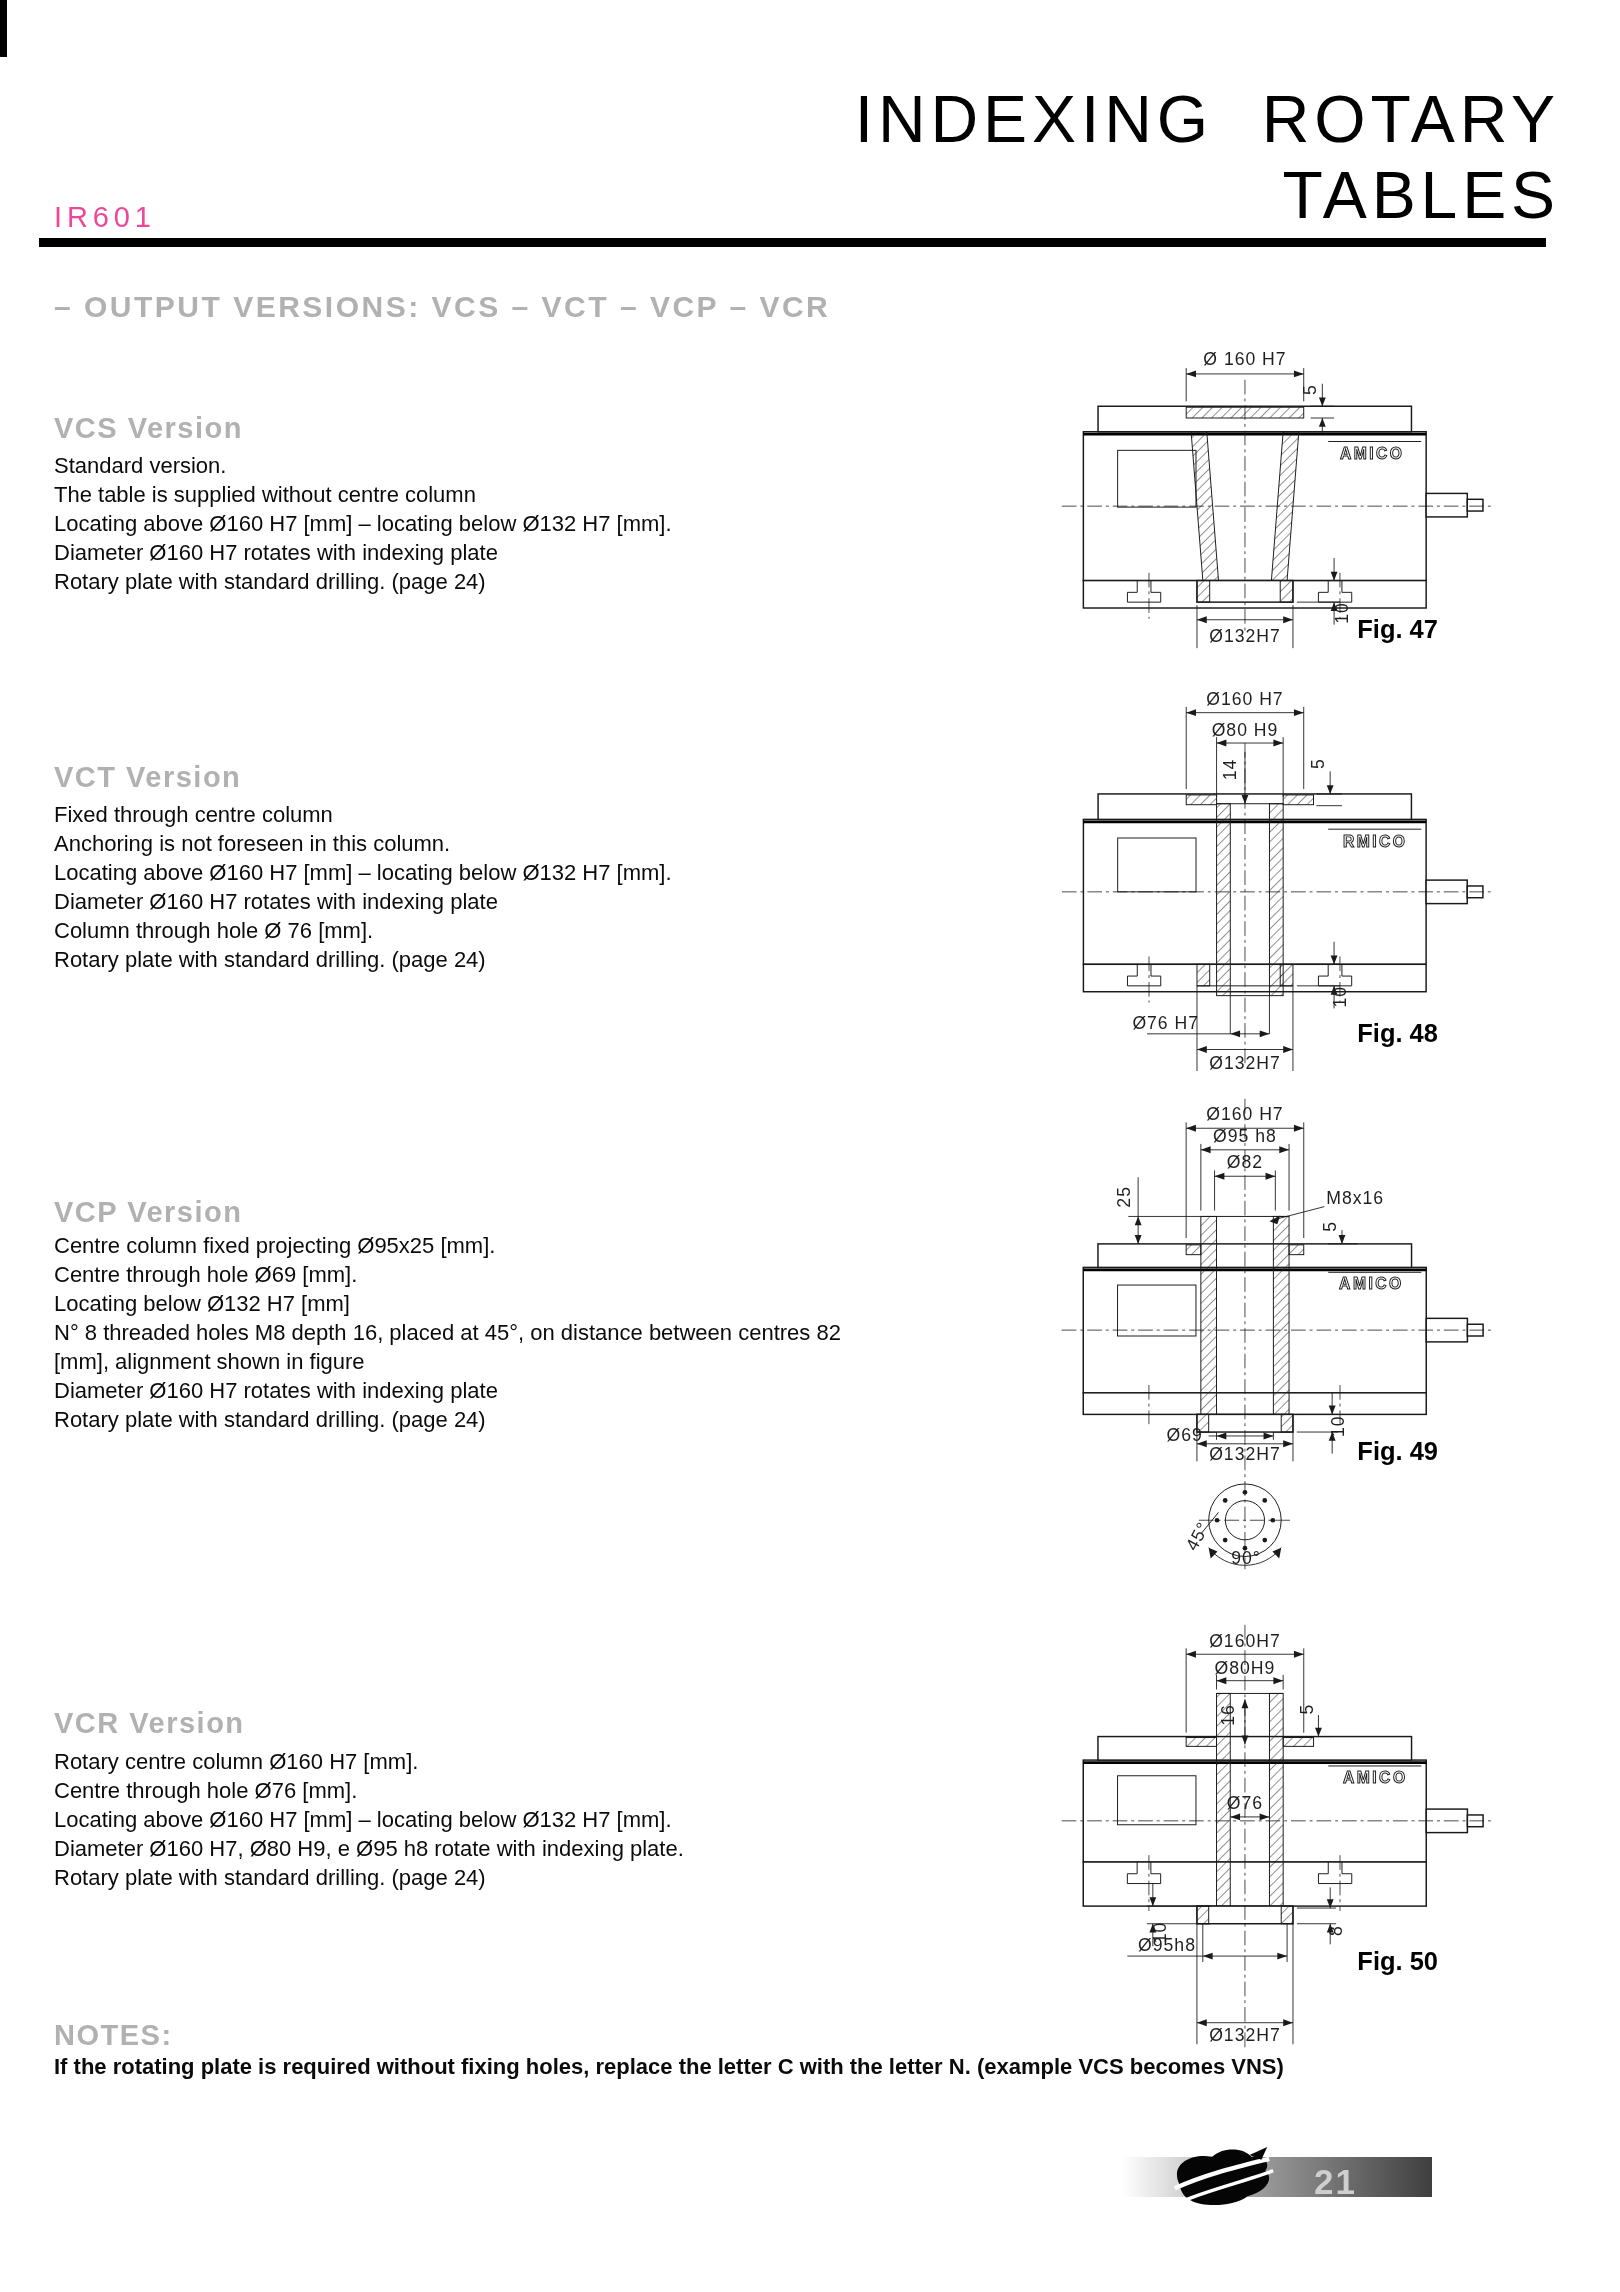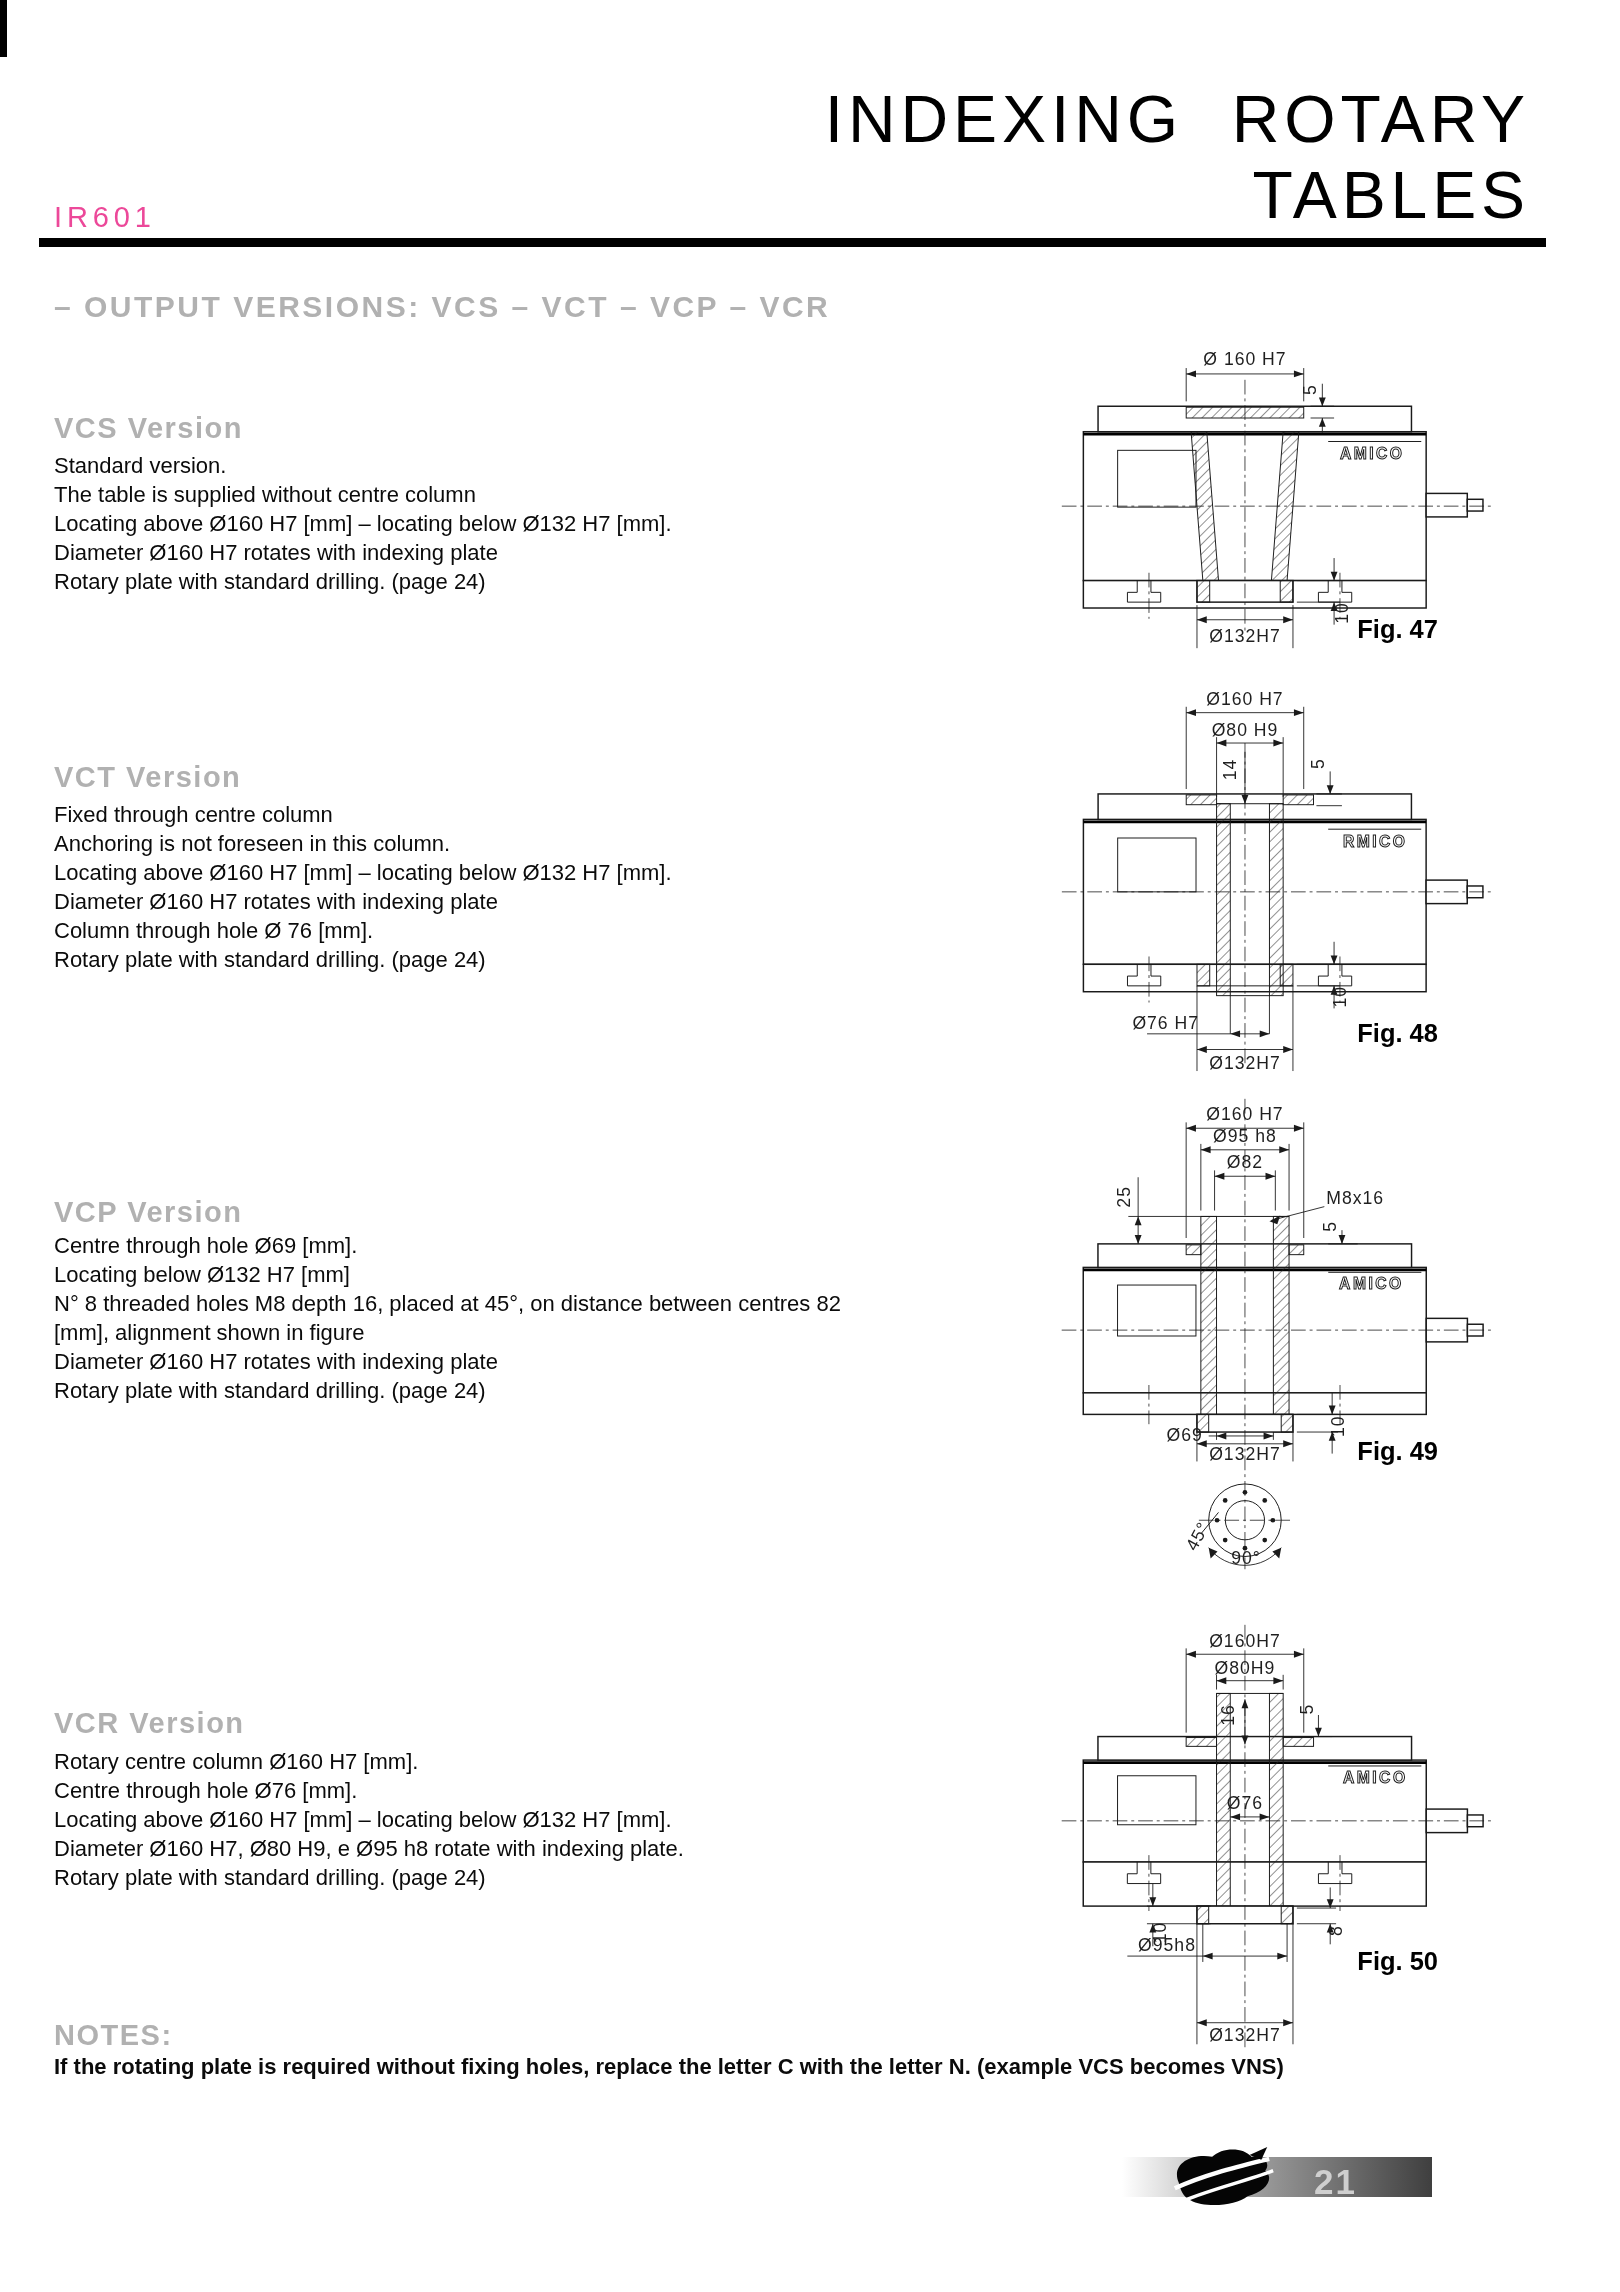--- a/index.html
+++ b/index.html
@@ -1,21 +1,21 @@
 <!DOCTYPE html>
 <html><head>
 <meta charset="utf-8">
 <style>
   html,body{margin:0;padding:0}
   body{width:1620px;height:2293px;background:#ffffff;position:relative;
        font-family:"Liberation Sans",sans-serif;color:#0b0b0b;overflow:hidden}
   .abs{position:absolute}
   .scan-mark{left:0;top:0;width:6.9px;height:57px;background:#000}
   .brand-model{left:54px;top:201px;font-size:29px;font-weight:normal;letter-spacing:4.9px;color:#ec4899}
-  .doc-title{right:90px;text-align:right;font-size:66px;letter-spacing:4.9px;word-spacing:25.5px;
+  .doc-title{right:60px;text-align:right;font-size:66px;letter-spacing:4.9px;word-spacing:25.5px;
              color:#000;white-space:nowrap;line-height:1.0}
   .title1{top:86px}
   .title2{top:162px}
   .rule{left:39px;top:238px;width:1507px;height:8.8px;background:#000}
   .section-heading{left:54px;top:290px;font-size:30px;font-weight:bold;letter-spacing:2.5px;color:#b1b1b1;white-space:nowrap}
   .ver-heading{font-size:29px;font-weight:bold;letter-spacing:1.5px;color:#b1b1b1;white-space:nowrap}
   .body-lines{font-size:22px;font-weight:normal;line-height:29px;white-space:nowrap}
   .notes-text{font-size:22px;font-weight:bold;white-space:nowrap}
   .fig{position:absolute}
   
@@ -62,20 +62,21 @@
     <div>Fixed through centre column</div>
     <div>Anchoring is not foreseen in this column.</div>
     <div>Locating above Ø160 H7 [mm] – locating below Ø132 H7 [mm].</div>
     <div>Diameter Ø160 H7 rotates with indexing plate</div>
     <div>Column through hole Ø 76 [mm].</div>
     <div>Rotary plate with standard drilling. (page 24)</div>
   </div>
 
 <div class="abs ver-heading" style="left:54px;top:1196px">VCP Version</div>
 <div class="abs body-lines" style="left:54px;top:1231px">
+    <div>Centre column fixed projecting Ø95x25  [mm].</div>
     <div>Centre through hole Ø69 [mm].</div>
     <div>Locating below Ø132 H7 [mm]</div>
     <div>N° 8 threaded holes M8 depth 16, placed at 45°, on distance between centres 82</div>
     <div>[mm], alignment shown in figure</div>
     <div>Diameter Ø160 H7 rotates with indexing plate</div>
     <div>Rotary plate with standard drilling. (page 24)</div>
   </div>
 
 <div class="abs ver-heading" style="left:54px;top:1707px">VCR Version</div>
 <div class="abs body-lines" style="left:54px;top:1747px">

